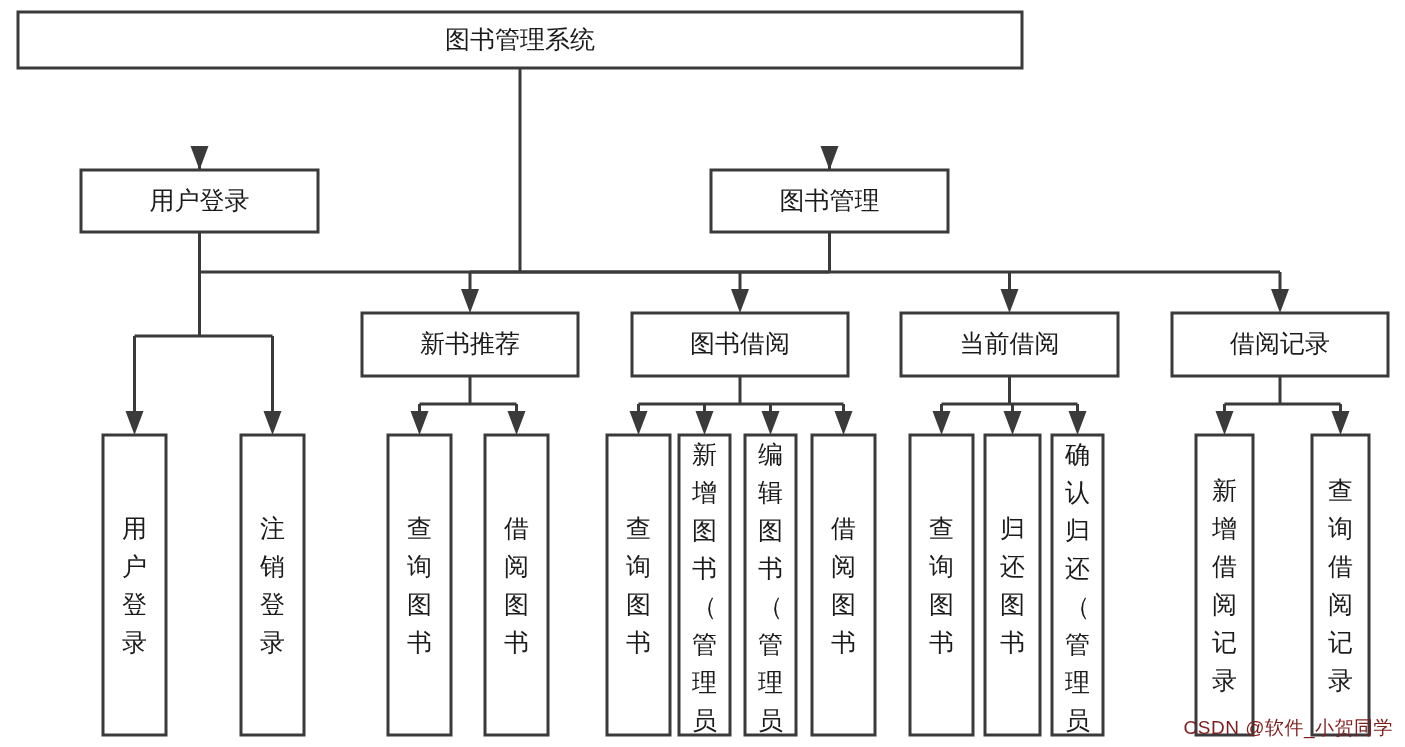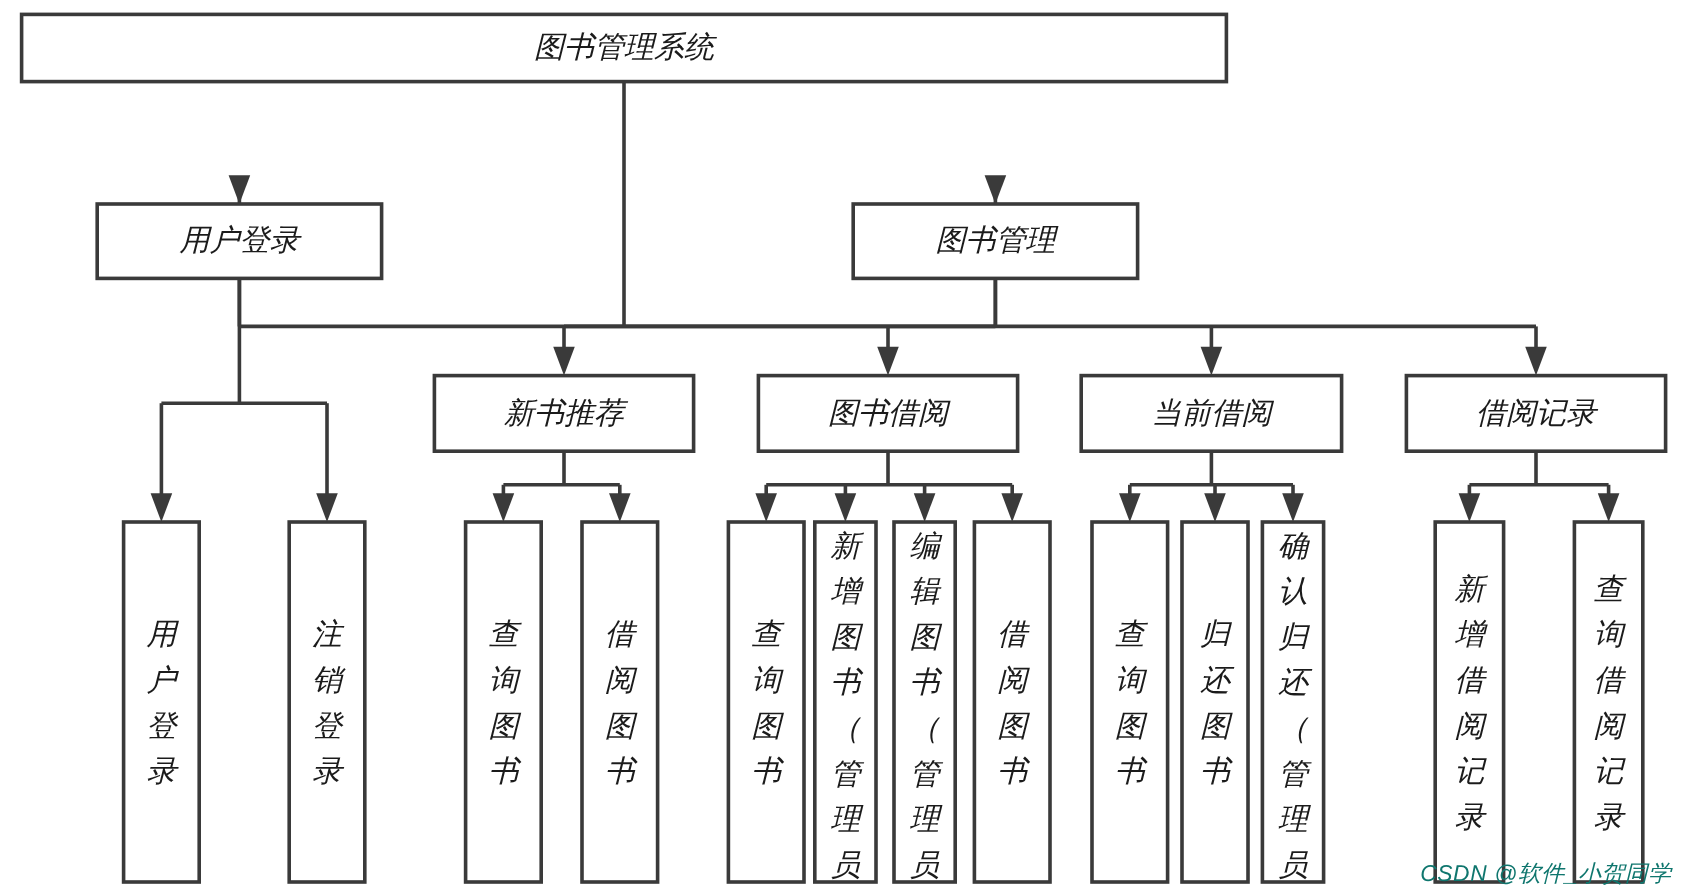--- a/index.html
+++ b/index.html
@@ -10,21 +10,20 @@
   }
   body {
     font-family: "Liberation Sans", "DejaVu Sans", sans-serif;
   }
   #diagram-root {
     position: relative;
     width: 1405px;
     height: 747px;
     background: #ffffff;
     overflow: hidden;
-    font-style: italic;
   }
   svg.tree-canvas {
     position: absolute;
     left: 0;
     top: 0;
     width: 1405px;
     height: 747px;
     display: block;
   }
   .node-box {
@@ -54,21 +53,21 @@
     font-size: 25px;
     fill: #1b1b1b;
     text-anchor: middle;
   }
   .watermark {
     position: absolute;
     right: 12px;
     bottom: 6px;
     font-family: "Liberation Sans", "DejaVu Sans", sans-serif;
     font-size: 19px;
-    color: #0f766e;
+    color: #7f1d1d;
     white-space: nowrap;
     letter-spacing: 0.5px;
     user-select: none;
   }
 </style>
 </head>
 <body>
 
 <div id="diagram-root">
   <svg class="tree-canvas" viewBox="0 0 1405 747">

